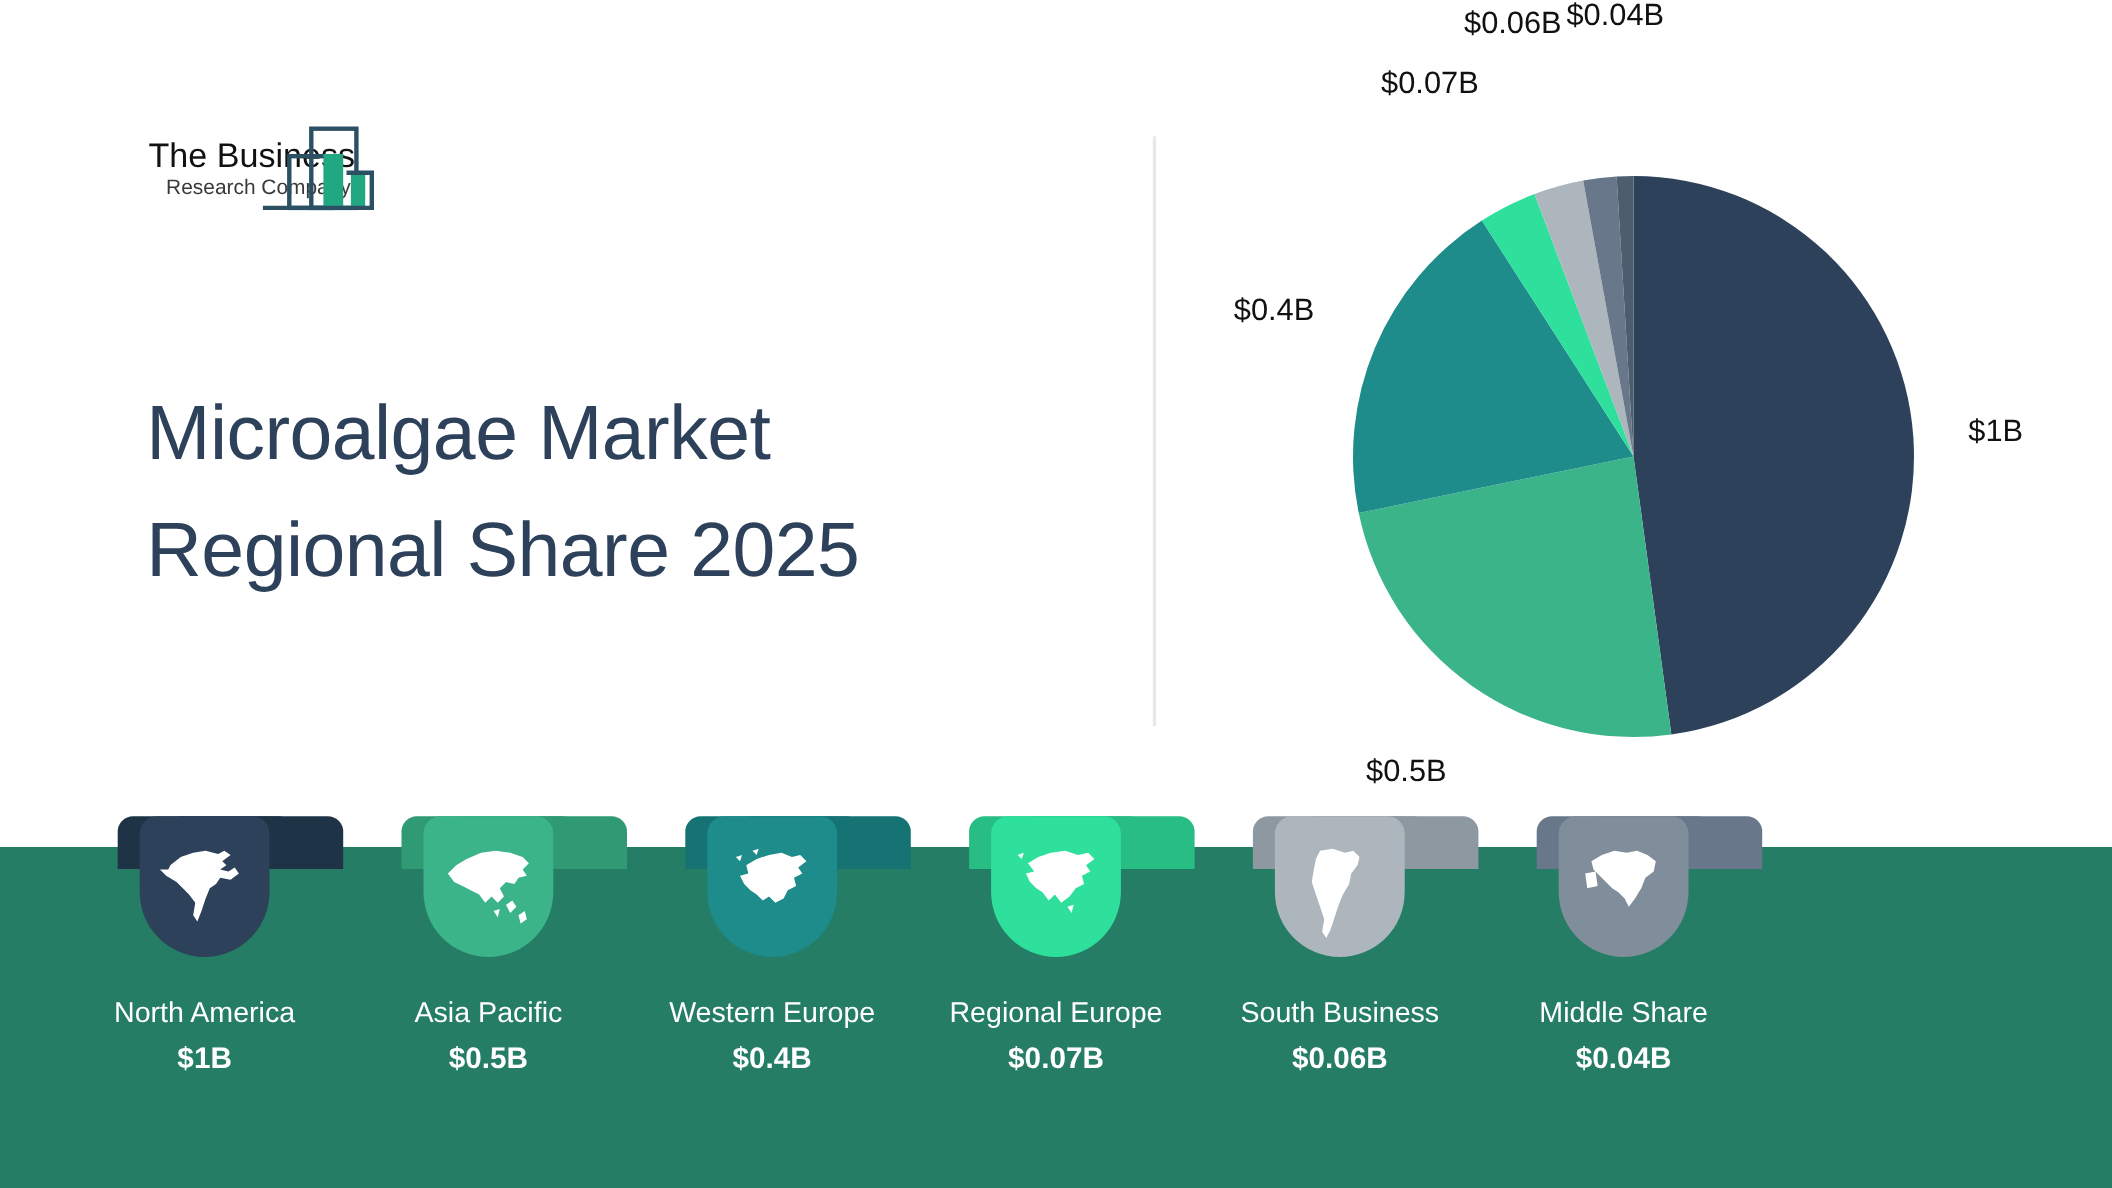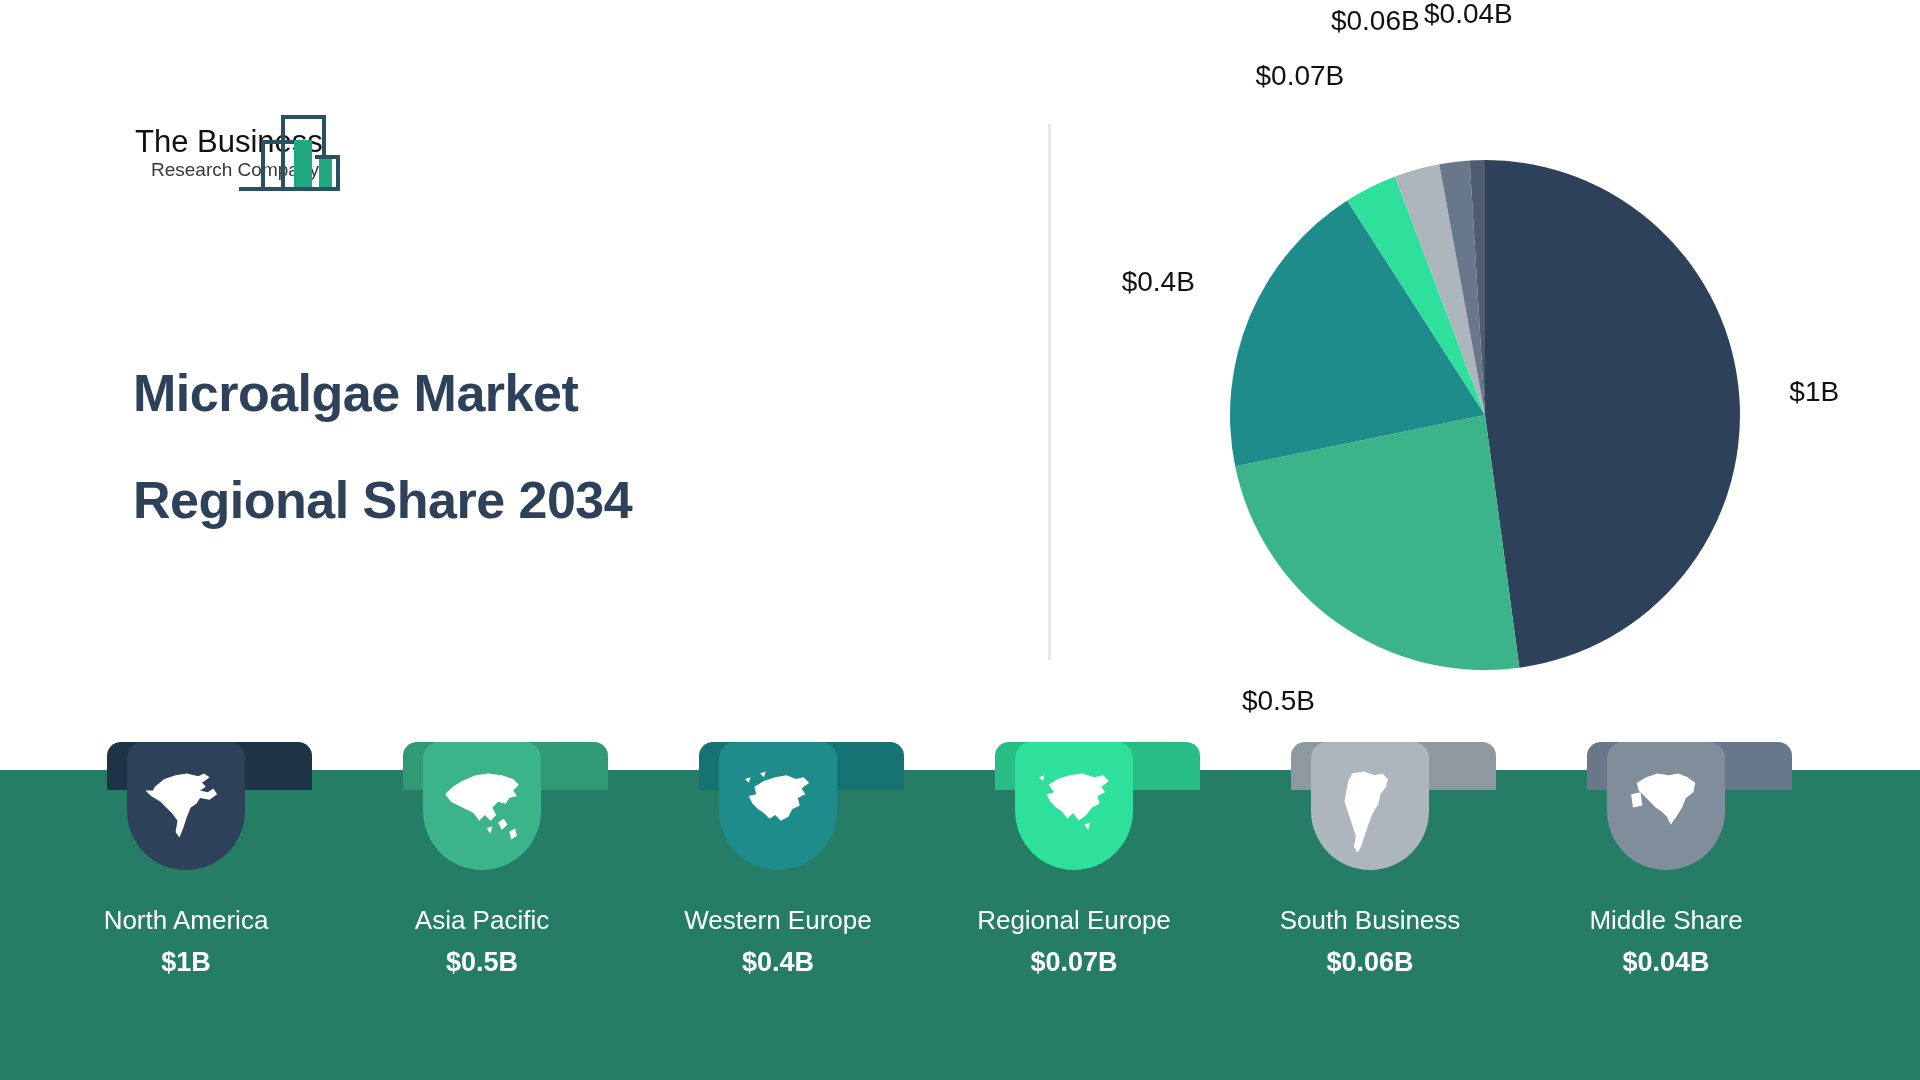--- a/index.html
+++ b/index.html
@@ -26,23 +26,23 @@
   .logo-svg { display: block; }
 
   
   .title-block {
     position: absolute;
     left: 133px;
     top: 340px;
     width: 760px;
   }
   .title-line {
-    font-size: 52px;
+    font-size: 70px;
     line-height: 107px;
-    font-weight: 700;
+    font-weight: 400;
     color: #2d415a;
     letter-spacing: -0.5px;
     white-space: nowrap;
   }
 
   
   .divider {
     position: absolute;
     left: 1048px;
     top: 124px;
@@ -80,21 +80,20 @@
   .cards {
     position: absolute;
     left: 0;
     top: 742px;
     width: 1700px;
     height: 338px;
     display: flex;
     justify-content: flex-start;
     padding-left: 80px;
     box-sizing: border-box;
-    gap: 38px;
   }
   .card {
     width: 258px;
     position: relative;
     flex: 0 0 auto;
   }
   .badge-zone {
     position: relative;
     height: 136px;
     width: 100%;
@@ -153,21 +152,21 @@
       <rect x="161" y="36" width="18" height="49" fill="#22a783"></rect>
       <rect x="186" y="53" width="13" height="32" fill="#22a783"></rect>
       <polyline points="182,53 205,53 205,85" fill="none" stroke="#2c5063" stroke-width="4"></polyline>
       <line x1="106" y1="85" x2="207" y2="85" stroke="#2c5063" stroke-width="4"></line>
     </g>
   </svg>
 </div>
 
 <div class="title-block">
   <div class="title-line">Microalgae Market</div>
-  <div class="title-line">Regional Share 2034</div>
+  <div class="title-line">Regional Share 2025</div>
 </div>
 
 <div class="divider"></div>
 
 <div class="pie-wrap">
   <svg class="pie-svg" width="840" height="600" viewBox="0 0 840 600">
     <g id="pie-slices">
         <path d="M 415 337 L 415 82 A 255 255 0 0 1 449.39226225710246 589.6700858765016 Z" fill="#2d415a"></path>
         <path d="M 415 337 L 449.39226225710246 589.6700858765016 A 255 255 0 0 1 165.23231725720413 388.39167887210994 Z" fill="#3cb489"></path>
         <path d="M 415 337 L 165.23231725720413 388.39167887210994 A 255 255 0 0 1 277.13659154882265 122.4803491280488 Z" fill="#1d8c8b"></path>

